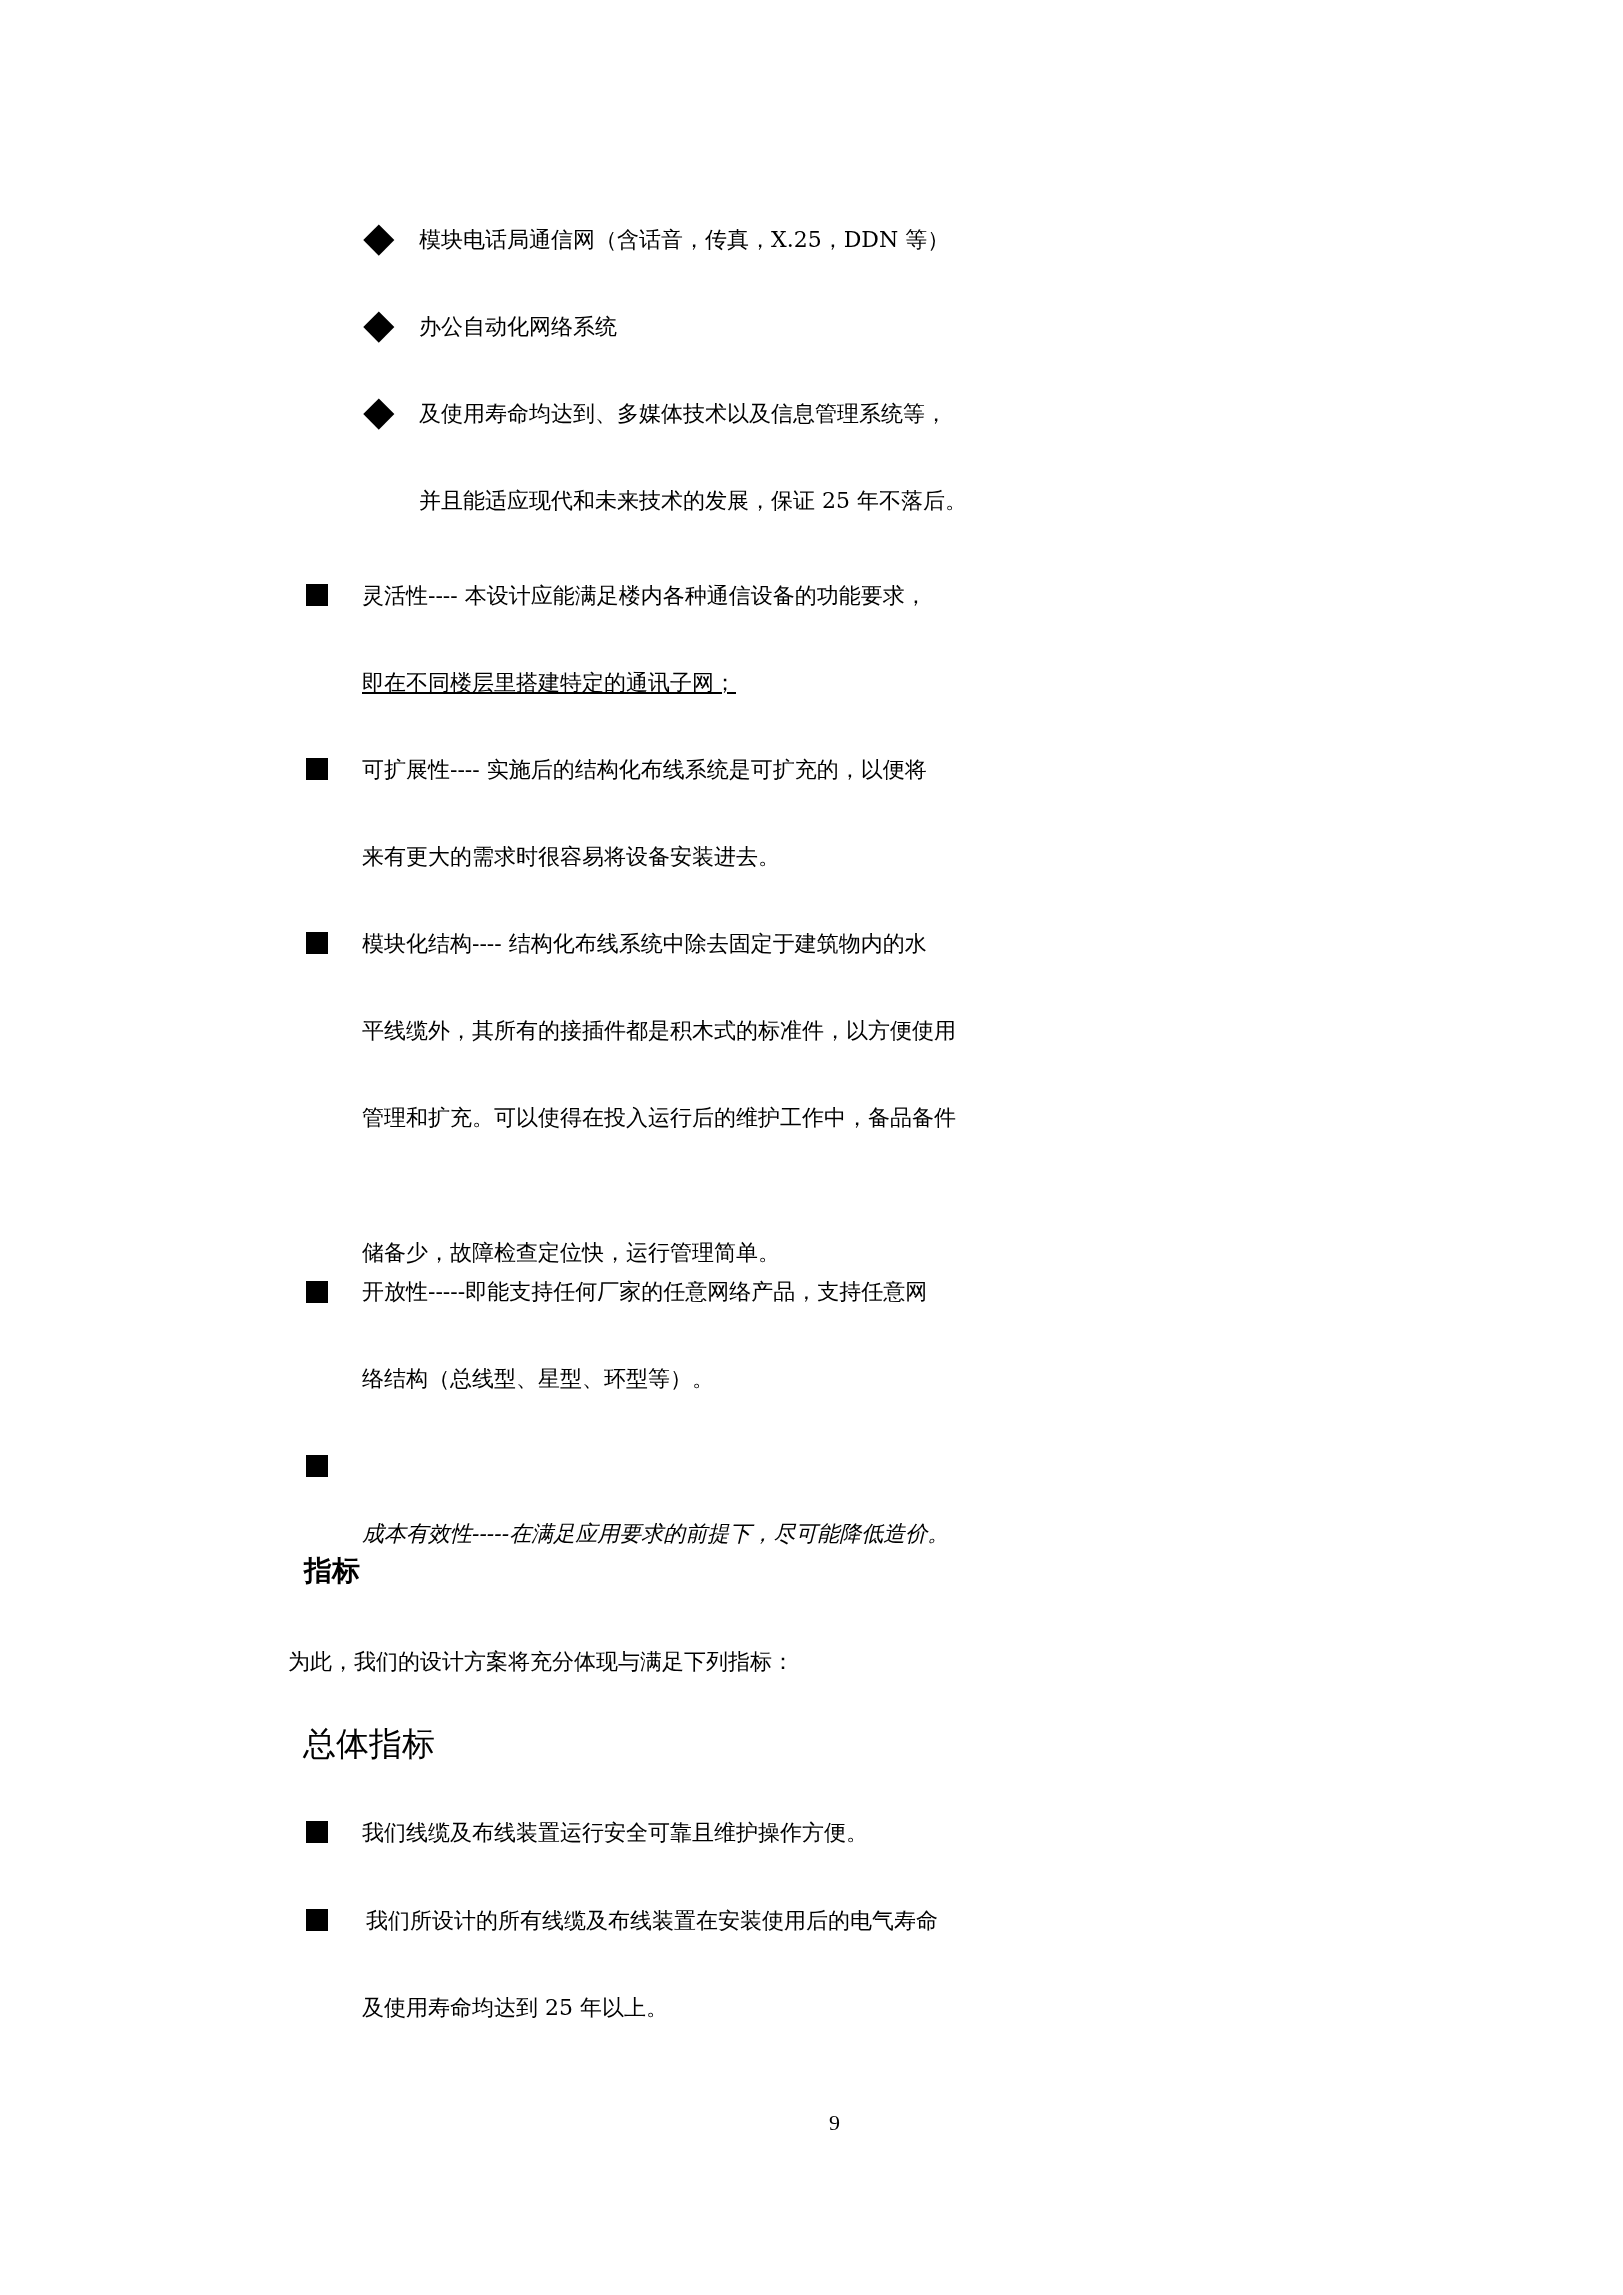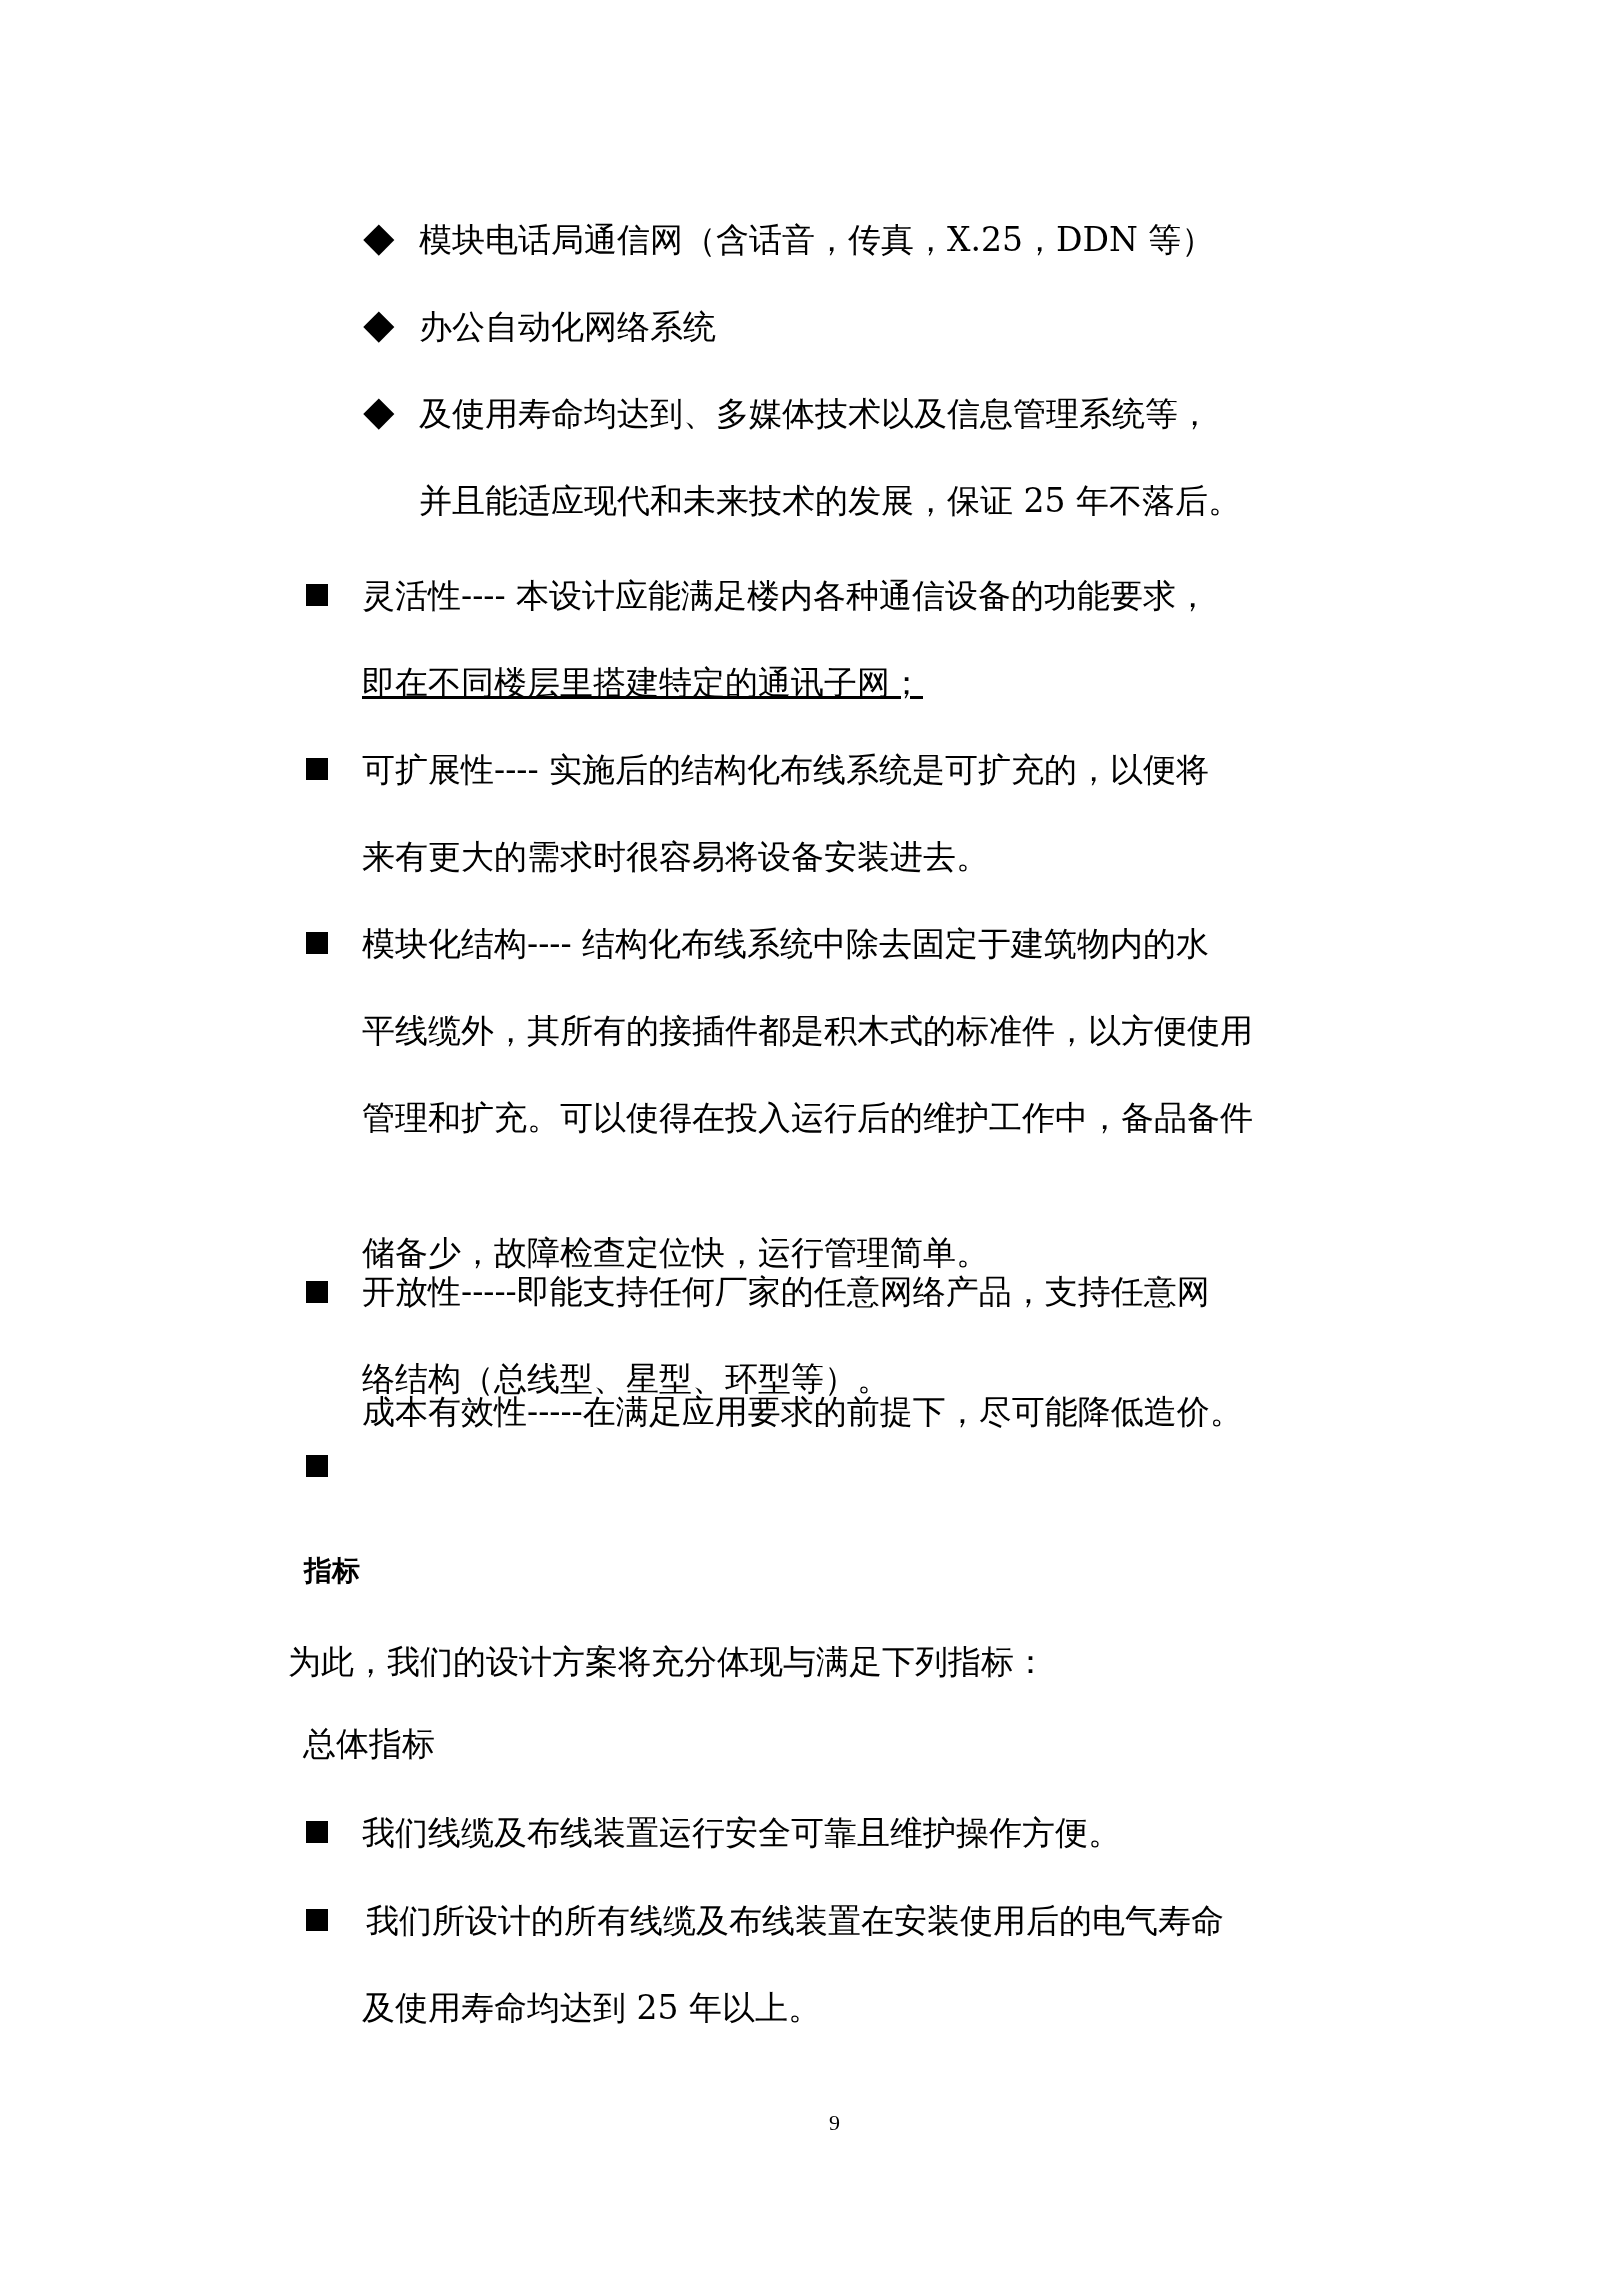--- a/index.html
+++ b/index.html
@@ -17,21 +17,21 @@
   }
   .page {
     position: absolute;
     left: 0; top: 0;
     width: 1623px;
     height: 2295px;
     background: #ffffff;
   }
   .line {
     position: absolute;
-    font-size: 33px;
+    font-size: 22px;
     line-height: 39px;
     white-space: nowrap;
     letter-spacing: 0px;
   }
   .diamond {
     position: absolute;
     width: 21.6px;
     height: 21.6px;
     background: #000;
     transform: rotate(45deg);
@@ -98,21 +98,21 @@
       <span class="line" style="left:362px; top:1098px;">管理和扩充。可以使得在投入运行后的维护工作中，备品备件</span>
       <span class="line" style="left:362px; top:1185px;margin-top:48px;">储备少，故障检查定位快，运行管理简单。</span>
     </div>
     <div>
       <span class="square" style="left:306px; top:1281px;"></span>
       <span class="line" style="left:362px; top:1272px;">开放性-----即能支持任何厂家的任意网络产品，支持任意网</span>
       <span class="line" style="left:362px; top:1359px;">络结构（总线型、星型、环型等）。</span>
     </div>
     <div>
       <span class="square" style="left:306px; top:1455px;"></span>
-      <span class="line" style="left:362px; top:1392px;">成本有效性-----在满足应用要求的前提下，尽可能降低造价。</span>
+      <span class="line" style="left:362px; top:1514px;font-style:italic;">成本有效性-----在满足应用要求的前提下，尽可能降低造价。</span>
     </div>
   </div>
 
   <div class="heading" style="left:304px; top:1551px;">指标</div>
 
   <div class="line" style="left:288px; top:1642px;text-align:center;">为此，我们的设计方案将充分体现与满足下列指标：</div>
 
   <div class="line" style="left:303px; top:1724px; font-size:33px;">总体指标</div>
 
   <div>

